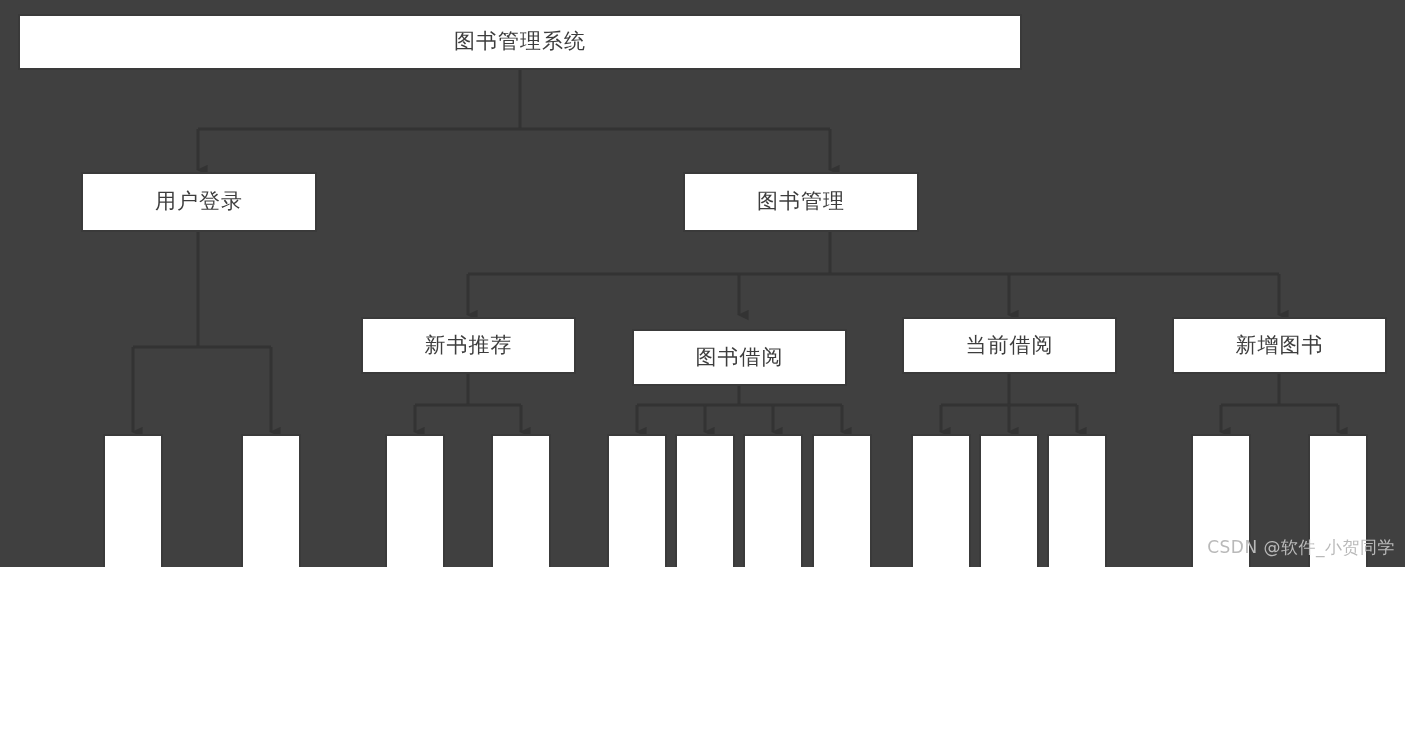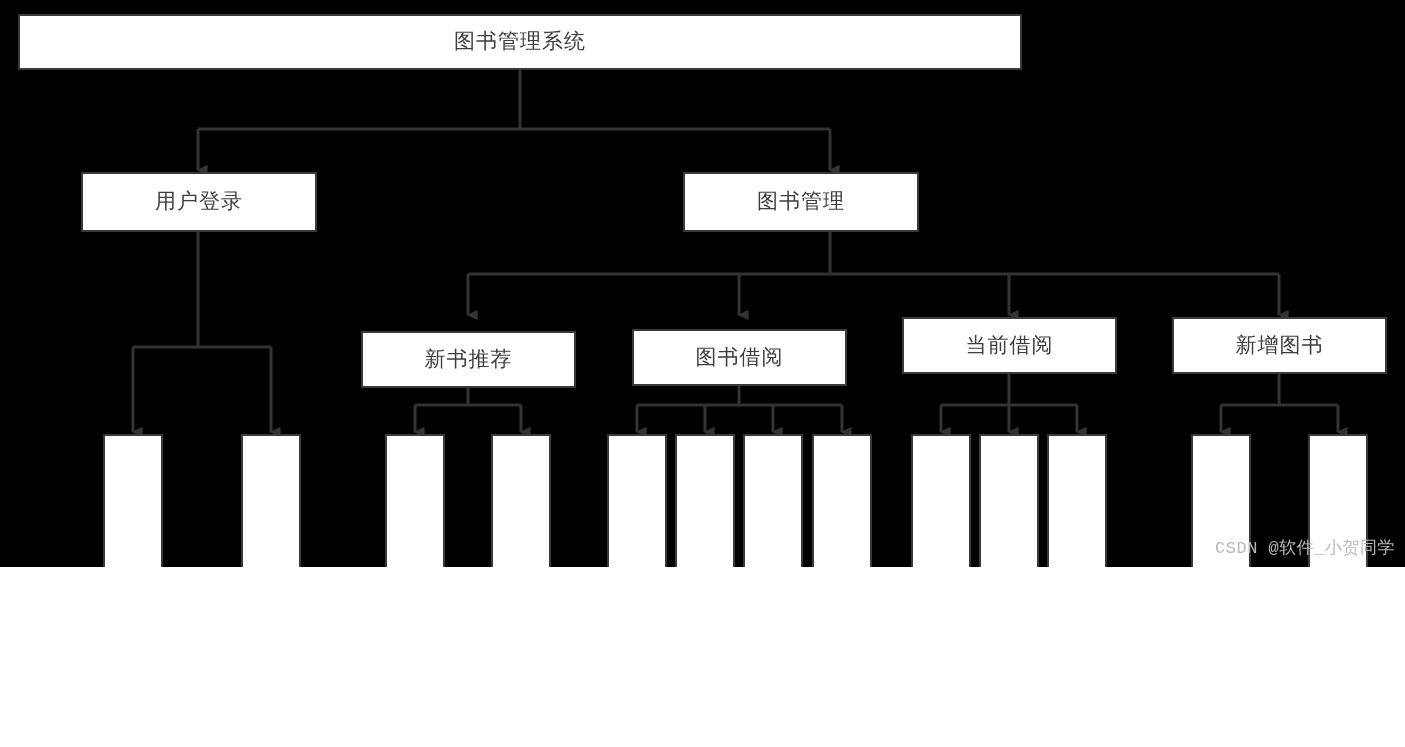--- a/index.html
+++ b/index.html
@@ -8,21 +8,21 @@
     padding: 0;
     background: #ffffff;
   }
   body {
     font-family: "DejaVu Sans", "Liberation Sans", sans-serif;
   }
   #diagram-root {
     position: relative;
     width: 1405px;
     height: 567px;
-    background: #000000;
+    background: #404040;
     overflow: hidden;
   }
   #edges-svg {
     position: absolute;
     left: 0;
     top: 0;
     width: 1405px;
     height: 747px;
     pointer-events: none;
   }
@@ -65,21 +65,20 @@
   }
   #watermark {
     position: absolute;
     right: 10px;
     bottom: 8px;
     font-size: 17px;
     color: #b9b9b9;
     letter-spacing: 0.5px;
     z-index: 5;
     white-space: nowrap;
-    font-family: Liberation Mono, monospace;
   }
 </style>
 </head>
 <body>
 
 <div id="diagram-root">
 
   <svg id="edges-svg" viewBox="0 0 1405 747">
     <defs>
       <marker id="arrowhead" markerWidth="12" markerHeight="12" refX="5.2" refY="9.6" orient="auto" markerUnits="userSpaceOnUse">
@@ -138,21 +137,21 @@
   </div>
 
   <div class="node horizontal" style="left:81px; top:172px; width:236px; height:60px;">
     <span class="node-label">用户登录</span>
   </div>
 
   <div class="node horizontal" style="left:683px; top:172px; width:236px; height:60px;">
     <span class="node-label">图书管理</span>
   </div>
 
-  <div class="node horizontal" style="left:361px; top:331px; width:215px; height:57px;">
+  <div class="node horizontal" style="left:361px; top:317px; width:215px; height:57px;">
     <span class="node-label">新书推荐</span>
   </div>
 
   <div class="node horizontal" style="left:632px; top:317px; width:215px; height:57px;margin-top:12px;">
     <span class="node-label">图书借阅</span>
   </div>
 
   <div class="node horizontal" style="left:902px; top:317px; width:215px; height:57px;">
     <span class="node-label">当前借阅</span>
   </div>

